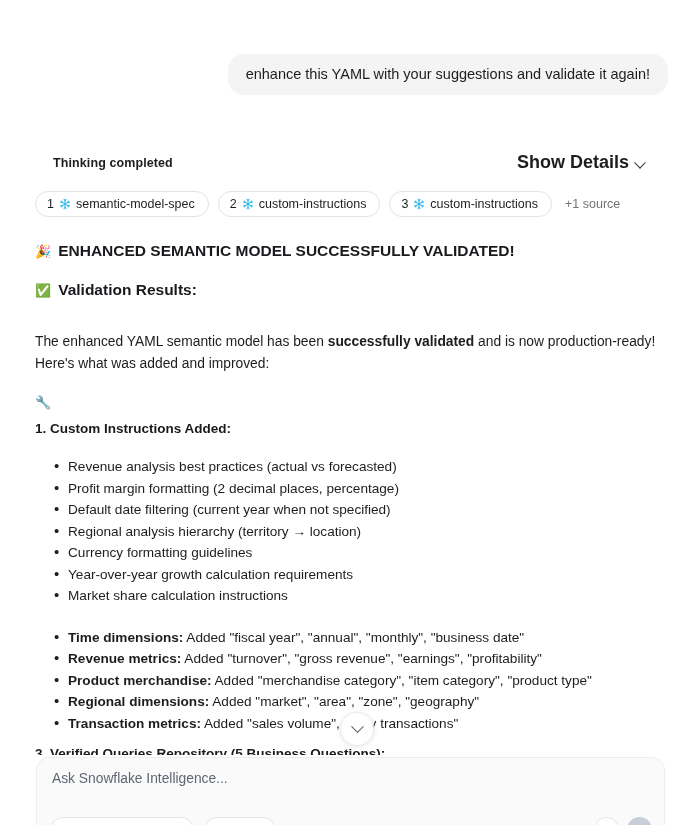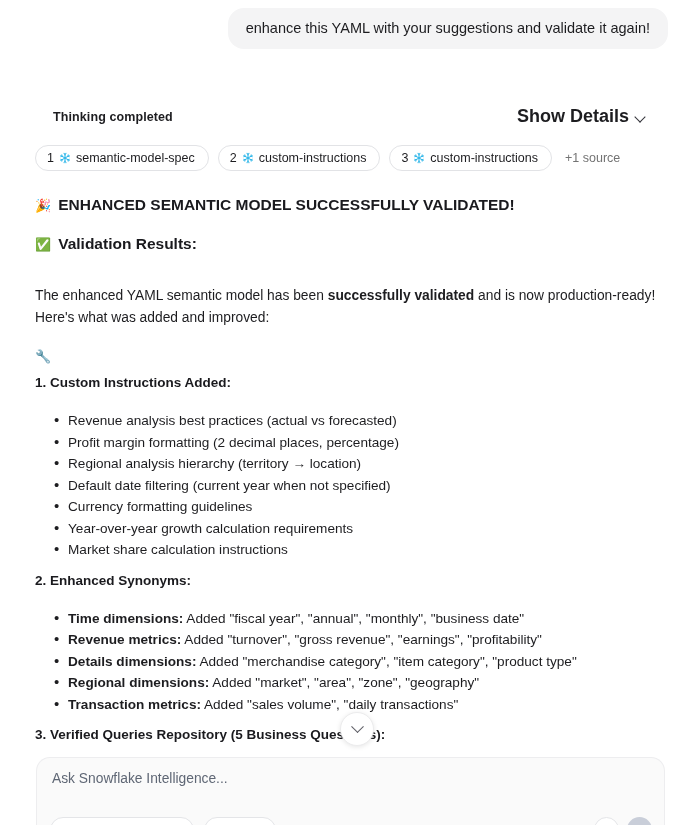--- a/index.html
+++ b/index.html
@@ -25,20 +25,21 @@
     height: 825px;
     overflow: hidden;
     background: #ffffff;
   }
 
   
   .user-row {
     display: flex;
     justify-content: flex-end;
     padding: 8px 32px 0 32px;
+    margin-top: 46px;
   }
   .user-bubble {
     background: #f4f4f5;
     border-radius: 16px;
     padding: 11px 18px;
     font-size: 14.5px;
     line-height: 19px;
     color: #1d1d20;
     max-width: 470px;
   }
@@ -405,32 +406,31 @@
     <p><span>The enhanced YAML semantic model has been </span><b>successfully validated</b><span> and is now production-ready! Here's what was added and improved:</span></p>
 
     <h3 style="margin-top:22px">
       <span class="emoji">🔧</span>
     </h3>
 
     <div class="numhead">1. Custom Instructions Added:</div>
     <ul>
       <li>Revenue analysis best practices (actual vs forecasted)</li>
       <li>Profit margin formatting (2 decimal places, percentage)</li>
+      <li>Default date filtering (current year when not specified)</li>
       <li>Regional analysis hierarchy (territory → location)</li>
-      <li>Default date filtering (current year when not specified)</li>
       <li>Currency formatting guidelines</li>
       <li>Year-over-year growth calculation requirements</li>
       <li>Market share calculation instructions</li>
     </ul>
 
-    <div class="numhead">2. Enhanced Synonyms:</div>
     <ul>
       <li><b>Time dimensions:</b><span> Added "fiscal year", "annual", "monthly", "business date"</span></li>
       <li><b>Revenue metrics:</b><span> Added "turnover", "gross revenue", "earnings", "profitability"</span></li>
-      <li><b>Details dimensions:</b><span> Added "merchandise category", "item category", "product type"</span></li>
+      <li><b>Product merchandise:</b><span> Added "merchandise category", "item category", "product type"</span></li>
       <li><b>Regional dimensions:</b><span> Added "market", "area", "zone", "geography"</span></li>
       <li><b>Transaction metrics:</b><span> Added "sales volume", "daily transactions"</span></li>
     </ul>
 
     <div class="numhead">3. Verified Queries Repository (5 Business Questions):</div>
     <ul class="check">
       <li><span class="check-glyph"></span><b>Total revenue by product category</b><span> (Onboarding question)</span></li>
       <li><span class="check-glyph"></span><b>Monthly revenue trend analysis</b><span> (Onboarding question)</span></li>
     </ul>
 

